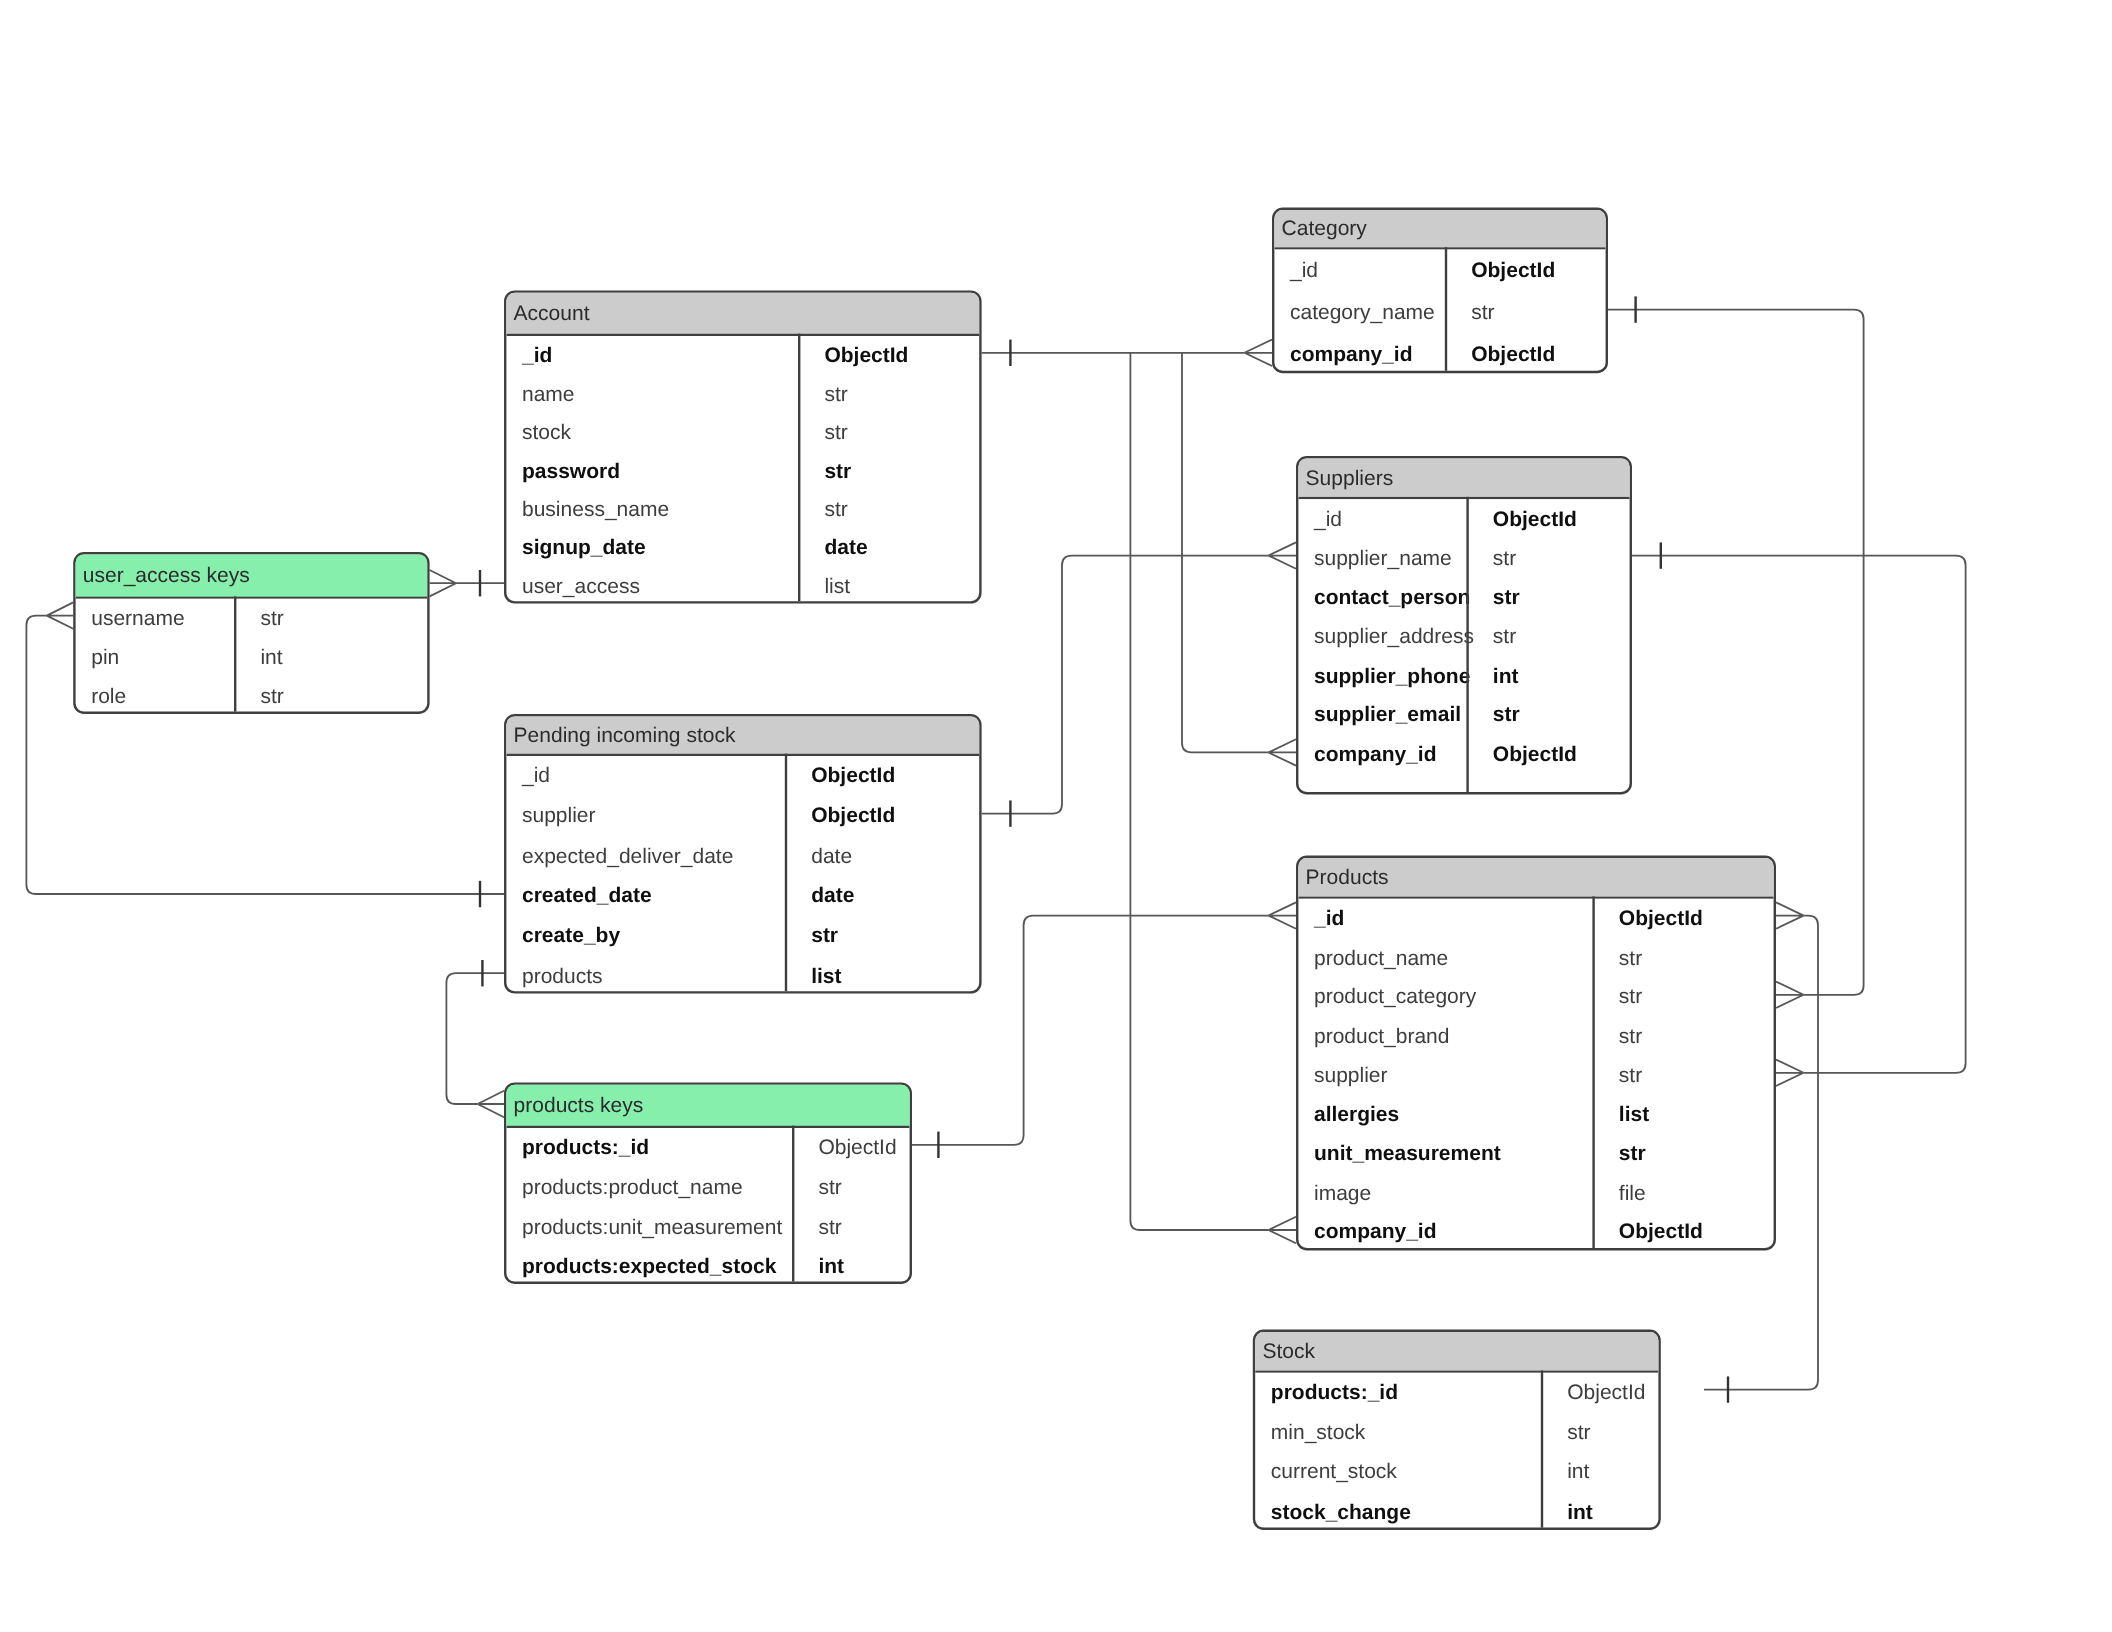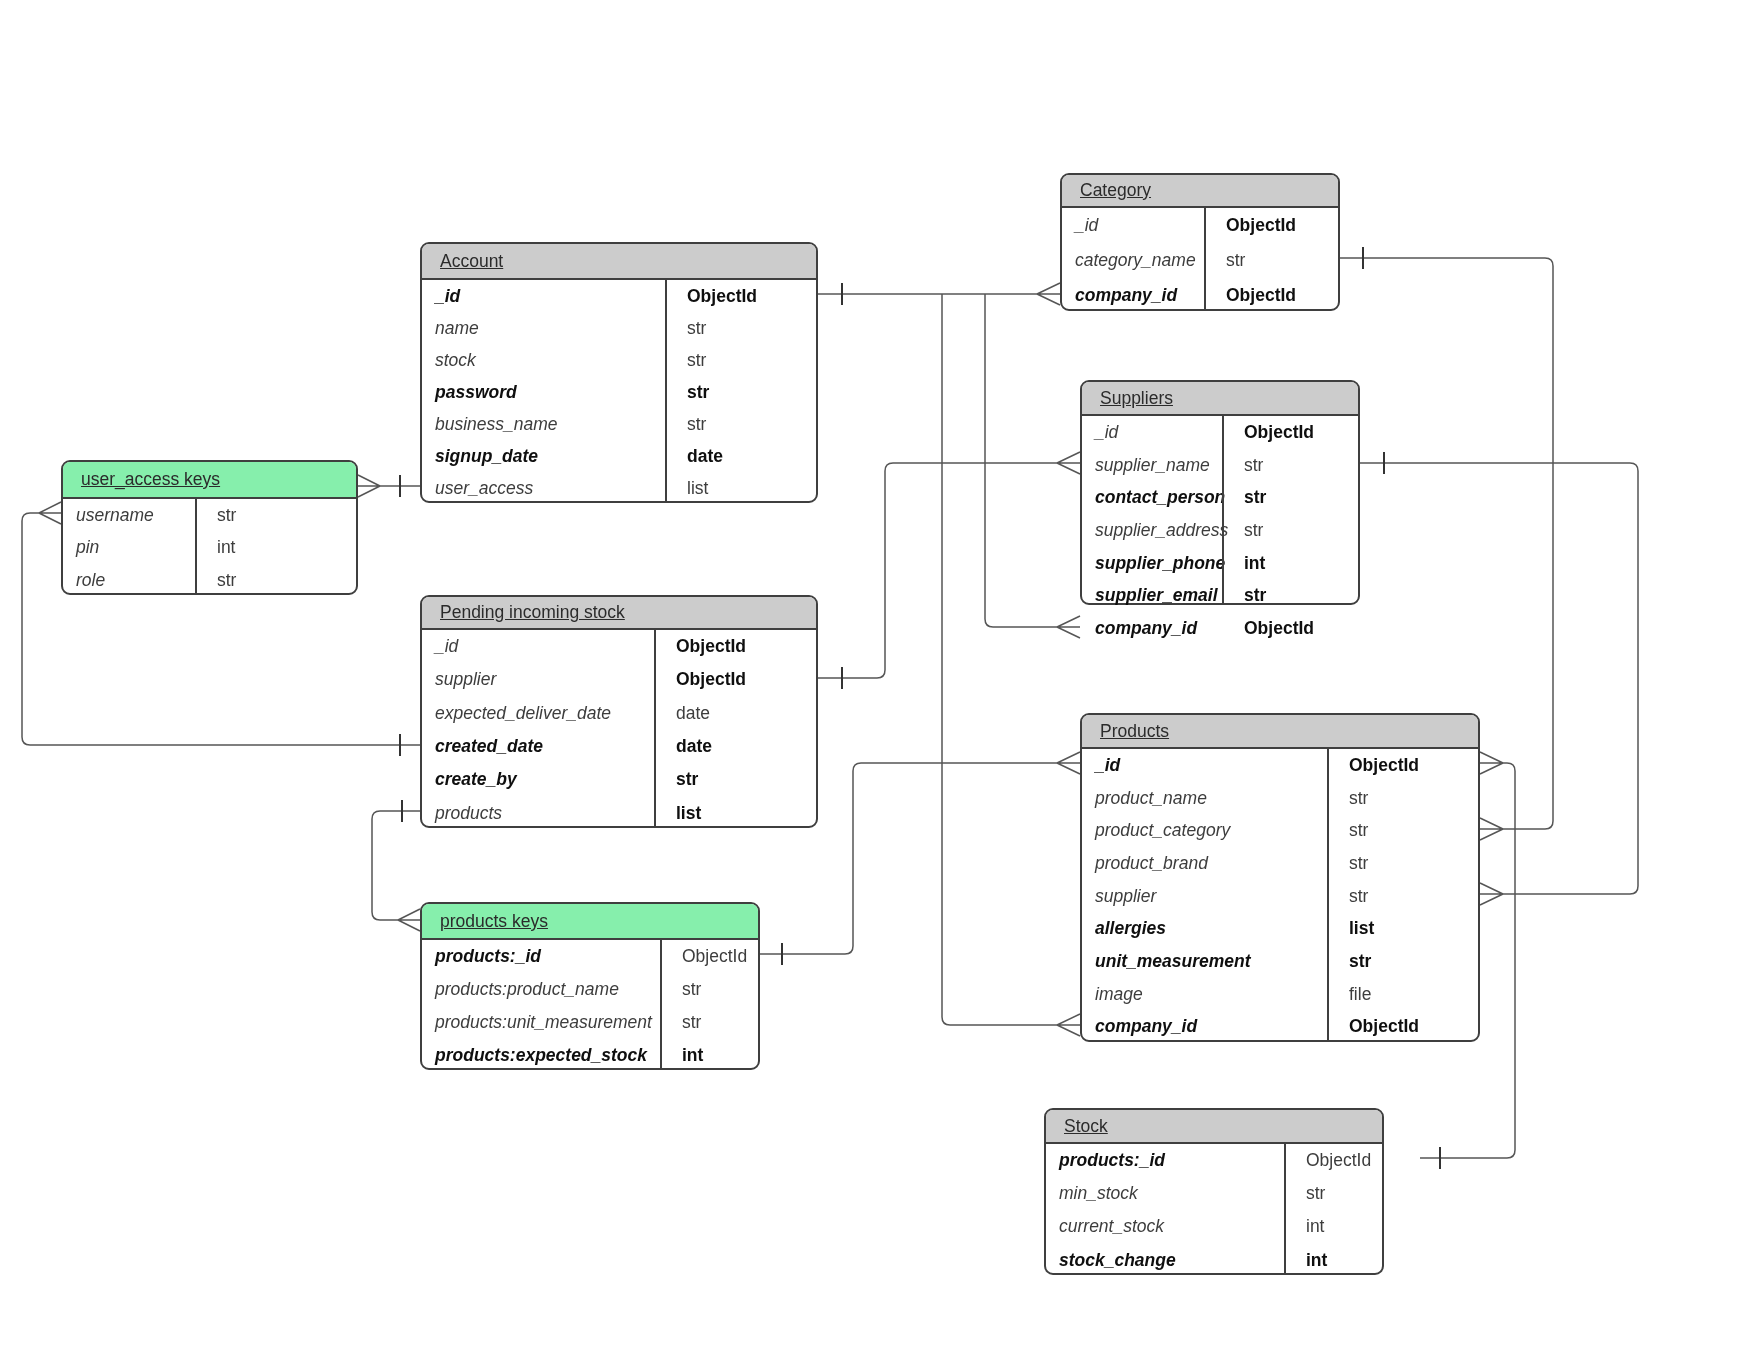--- a/index.html
+++ b/index.html
@@ -20,38 +20,37 @@
     box-sizing:border-box;
     background:#ffffff;
     border:2px solid #3f3f3f;
     border-radius:9px;
     z-index:2;
   }
   .hdr{
     box-sizing:border-box;
     height:var(--hh);
     display:flex;align-items:center;
-    padding-left:18px;
+    padding-left:6px;
     background:#cccccc;
     border-bottom:2px solid #3f3f3f;
     border-radius:7px 7px 0 0;
     font-size:17.5px;color:#2b2b2b;
     white-space:nowrap;
-    text-decoration:underline;
   }
   .tbl.keys .hdr{background:#86efac;}
   .body{position:relative;}
   .row{
     height:var(--rh);
     display:flex;align-items:center;
     padding-left:13px;
     white-space:nowrap;
     font-size:17.5px;
   }
-  .cn{width:calc(var(--div) - 13px);flex:0 0 auto;color:#3d3d3d;overflow:visible;font-style:italic;}
+  .cn{width:calc(var(--div) - 13px);flex:0 0 auto;color:#3d3d3d;overflow:visible;}
   .ct{padding-left:22px;color:#3d3d3d;}
   .b{font-weight:700;color:#0f0f0f;}
   .vline{
     position:absolute;
     left:var(--div);
     top:calc(var(--hh) - 2px);
     bottom:0;
     width:1.5px;
     background:#3f3f3f;
   }
@@ -164,21 +163,21 @@
           <span class="ct">str</span>
         </div>
         <div class="row">
           <span class="cn b">company_id</span>
           <span class="ct b">ObjectId</span>
         </div>
       </div>
     <div class="vline"></div>
   </div>
 
-  <div class="tbl" style="left:1080px;top:380px;width:280px;height:225px;--div:140px;--hh:34px;--rh:32.7px;">
+  <div class="tbl" style="left:1080px;top:380px;width:280px;height:282px;--div:140px;--hh:34px;--rh:32.7px;">
     <div class="hdr">Suppliers</div>
     <div class="body">
         <div class="row">
           <span class="cn">_id</span>
           <span class="ct b">ObjectId</span>
         </div>
         <div class="row">
           <span class="cn">supplier_name</span>
           <span class="ct">str</span>
         </div>

